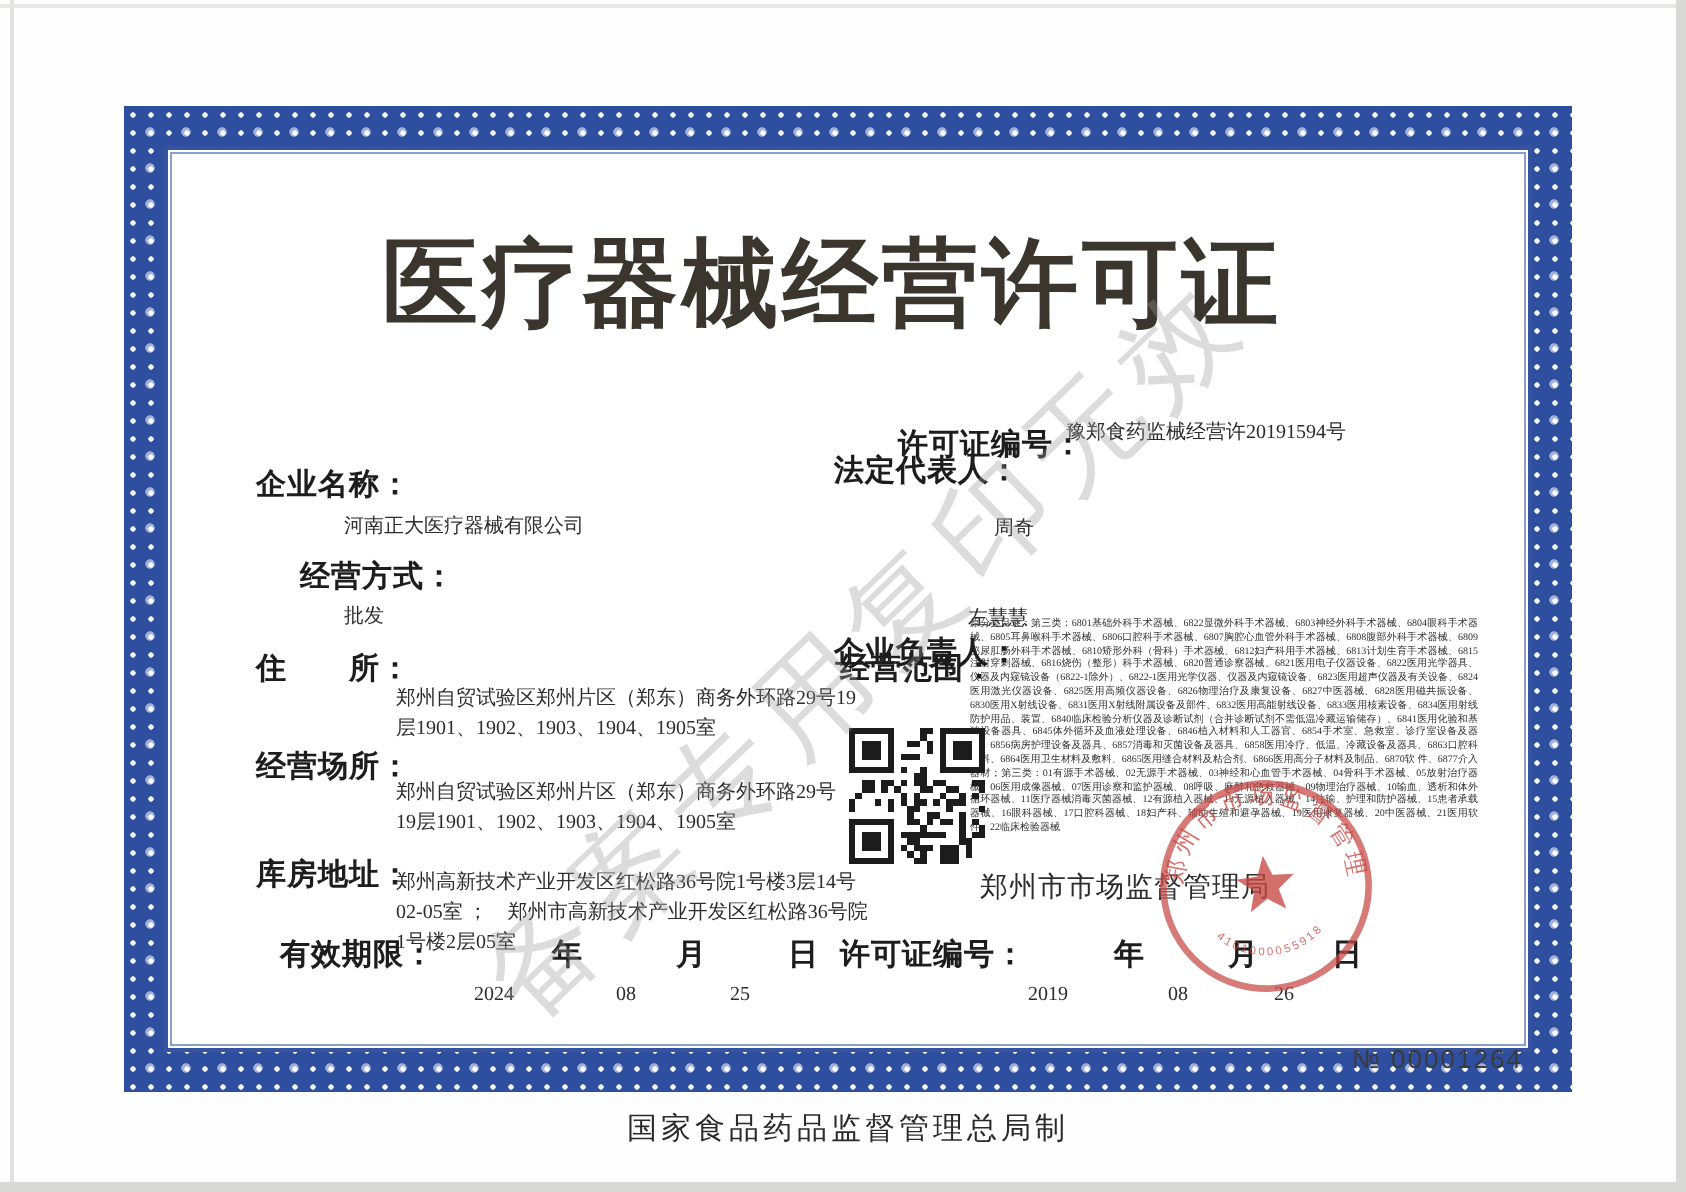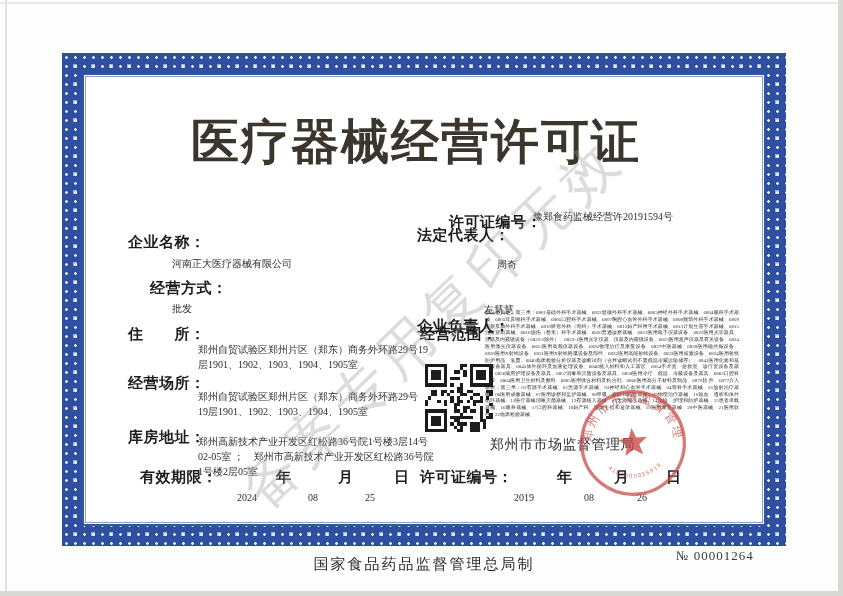--- a/index.html
+++ b/index.html
@@ -67,21 +67,21 @@
     font-family:"Liberation Serif", serif;
     font-size:56px;letter-spacing:7px;color:rgba(152,152,155,.34);
     text-align:center;z-index:5;pointer-events:none;white-space:nowrap;
   }
 
   .footer-maker{
     position:absolute;left:62px;top:555px;width:724px;text-align:center;
     font-size:15px;letter-spacing:2px;color:#2a2a2a;z-index:2;
   }
   .serial{
-    position:absolute;left:676px;top:548px;font-family:Liberation Serif, serif;
+    position:absolute;left:676px;top:522px;font-family:Liberation Sans, sans-serif;
     font-size:13px;letter-spacing:1px;color:#3a3a3a;z-index:2;white-space:nowrap;
   }
 </style>
 </head>
 <body>
 
 <div class="edge left"></div>
 <div class="edge top"></div>
 <div class="edge right"></div>
 <div class="edge bottom"></div>

